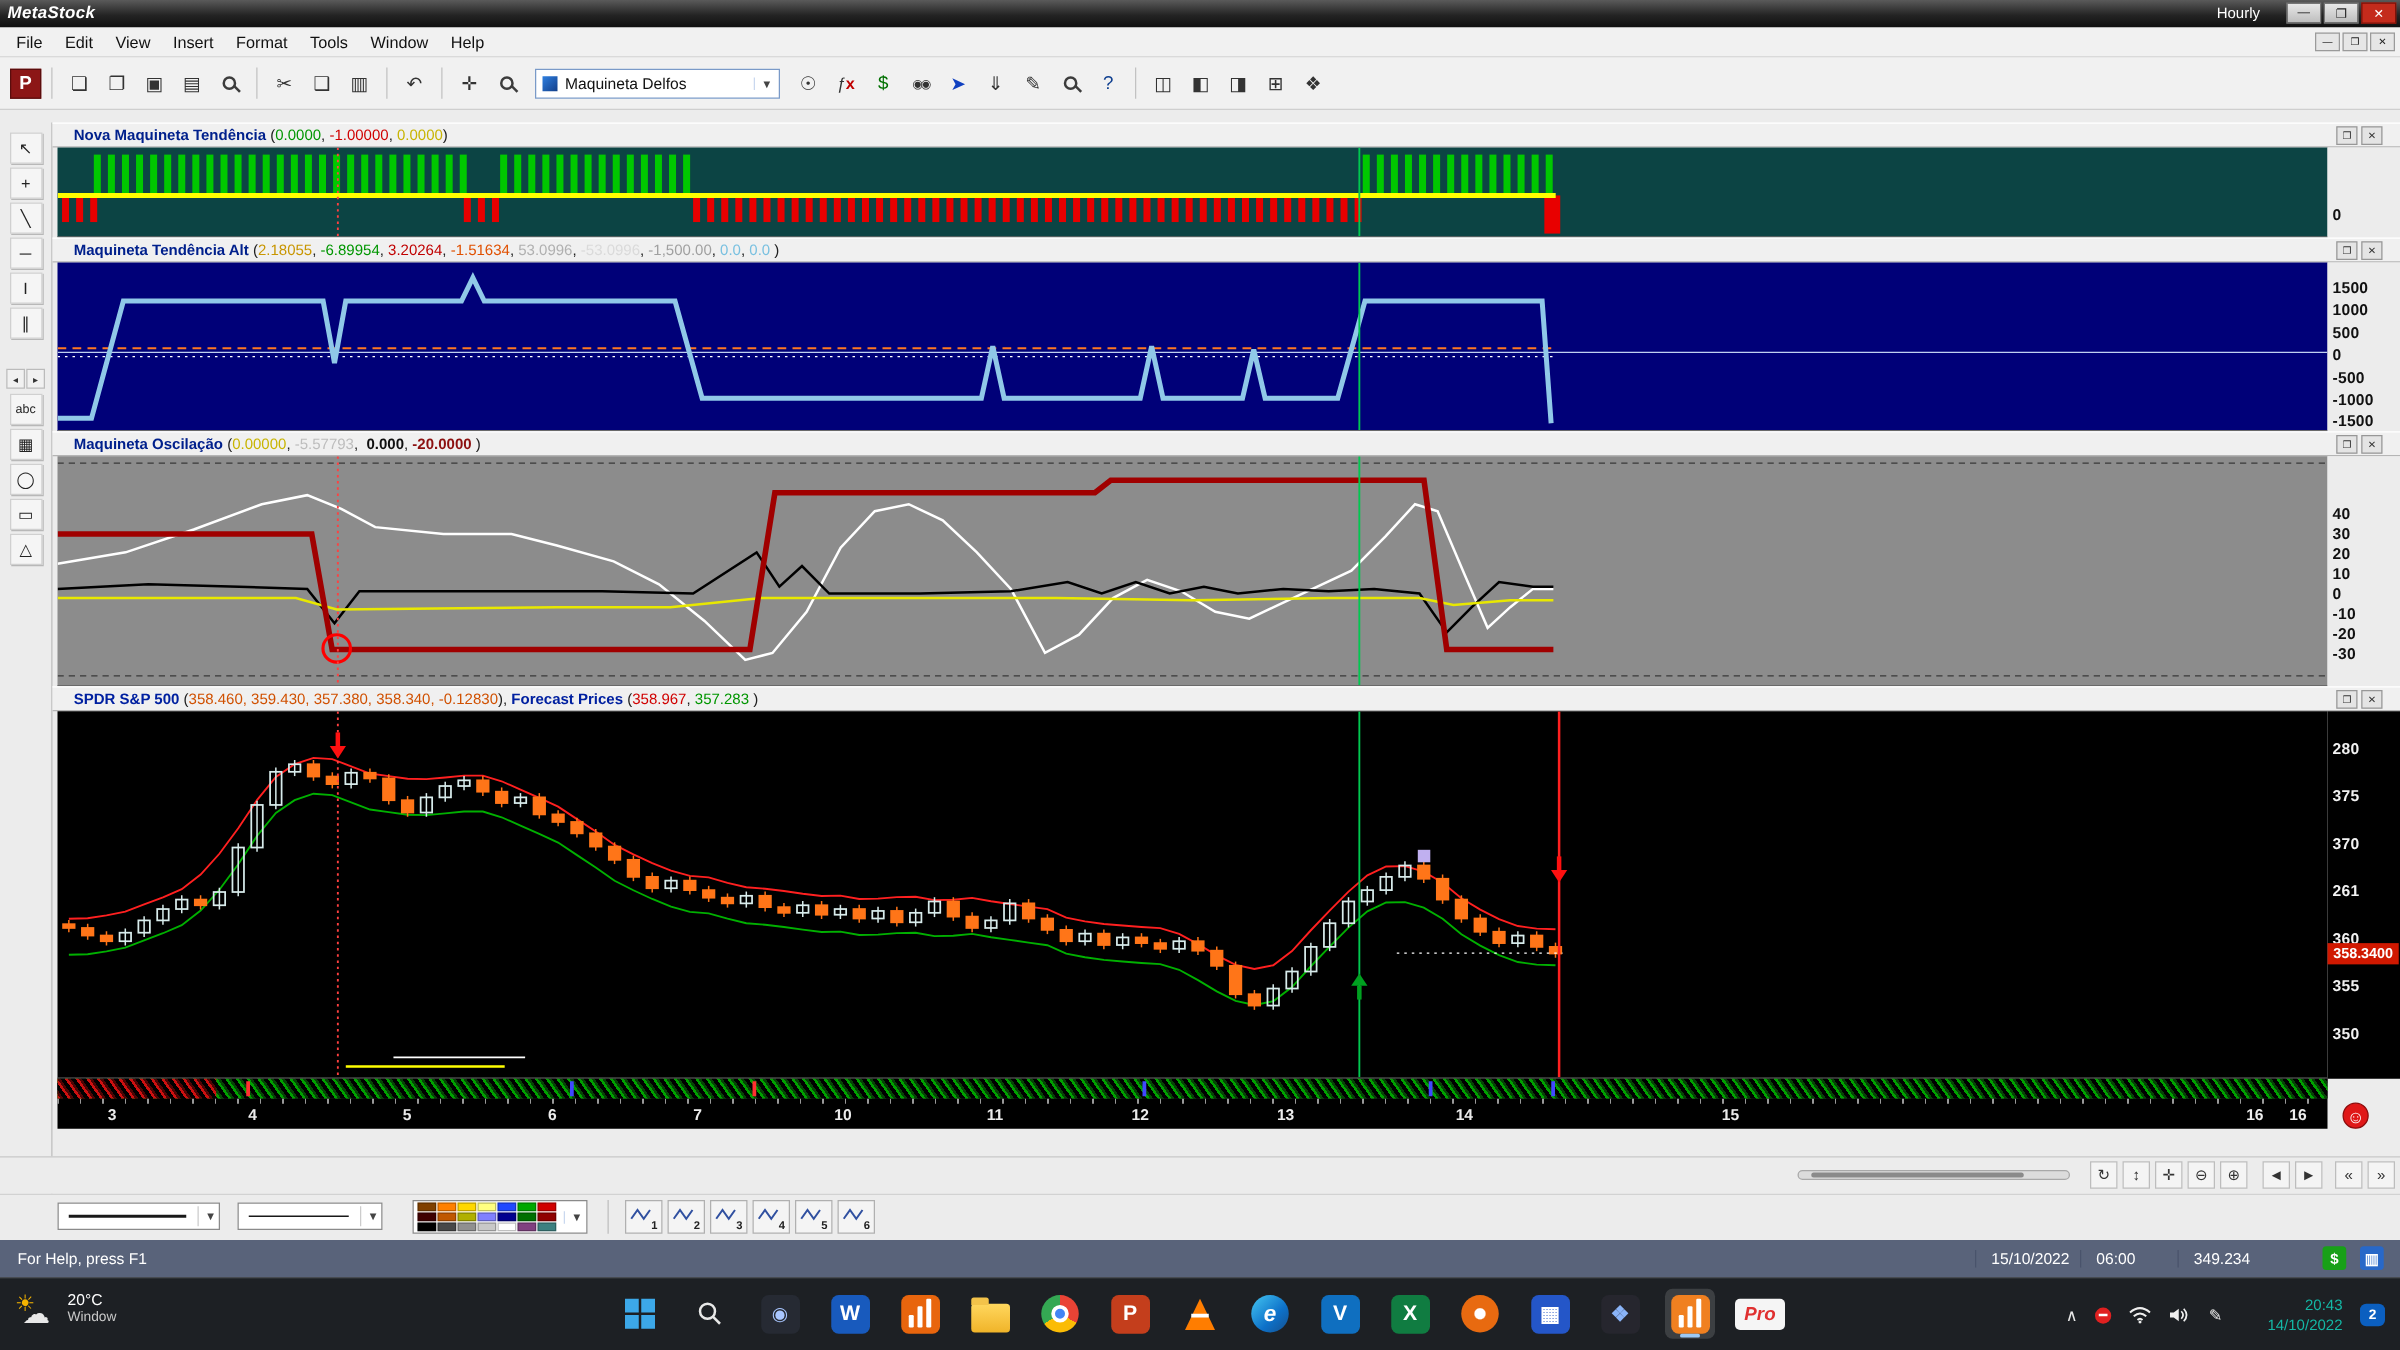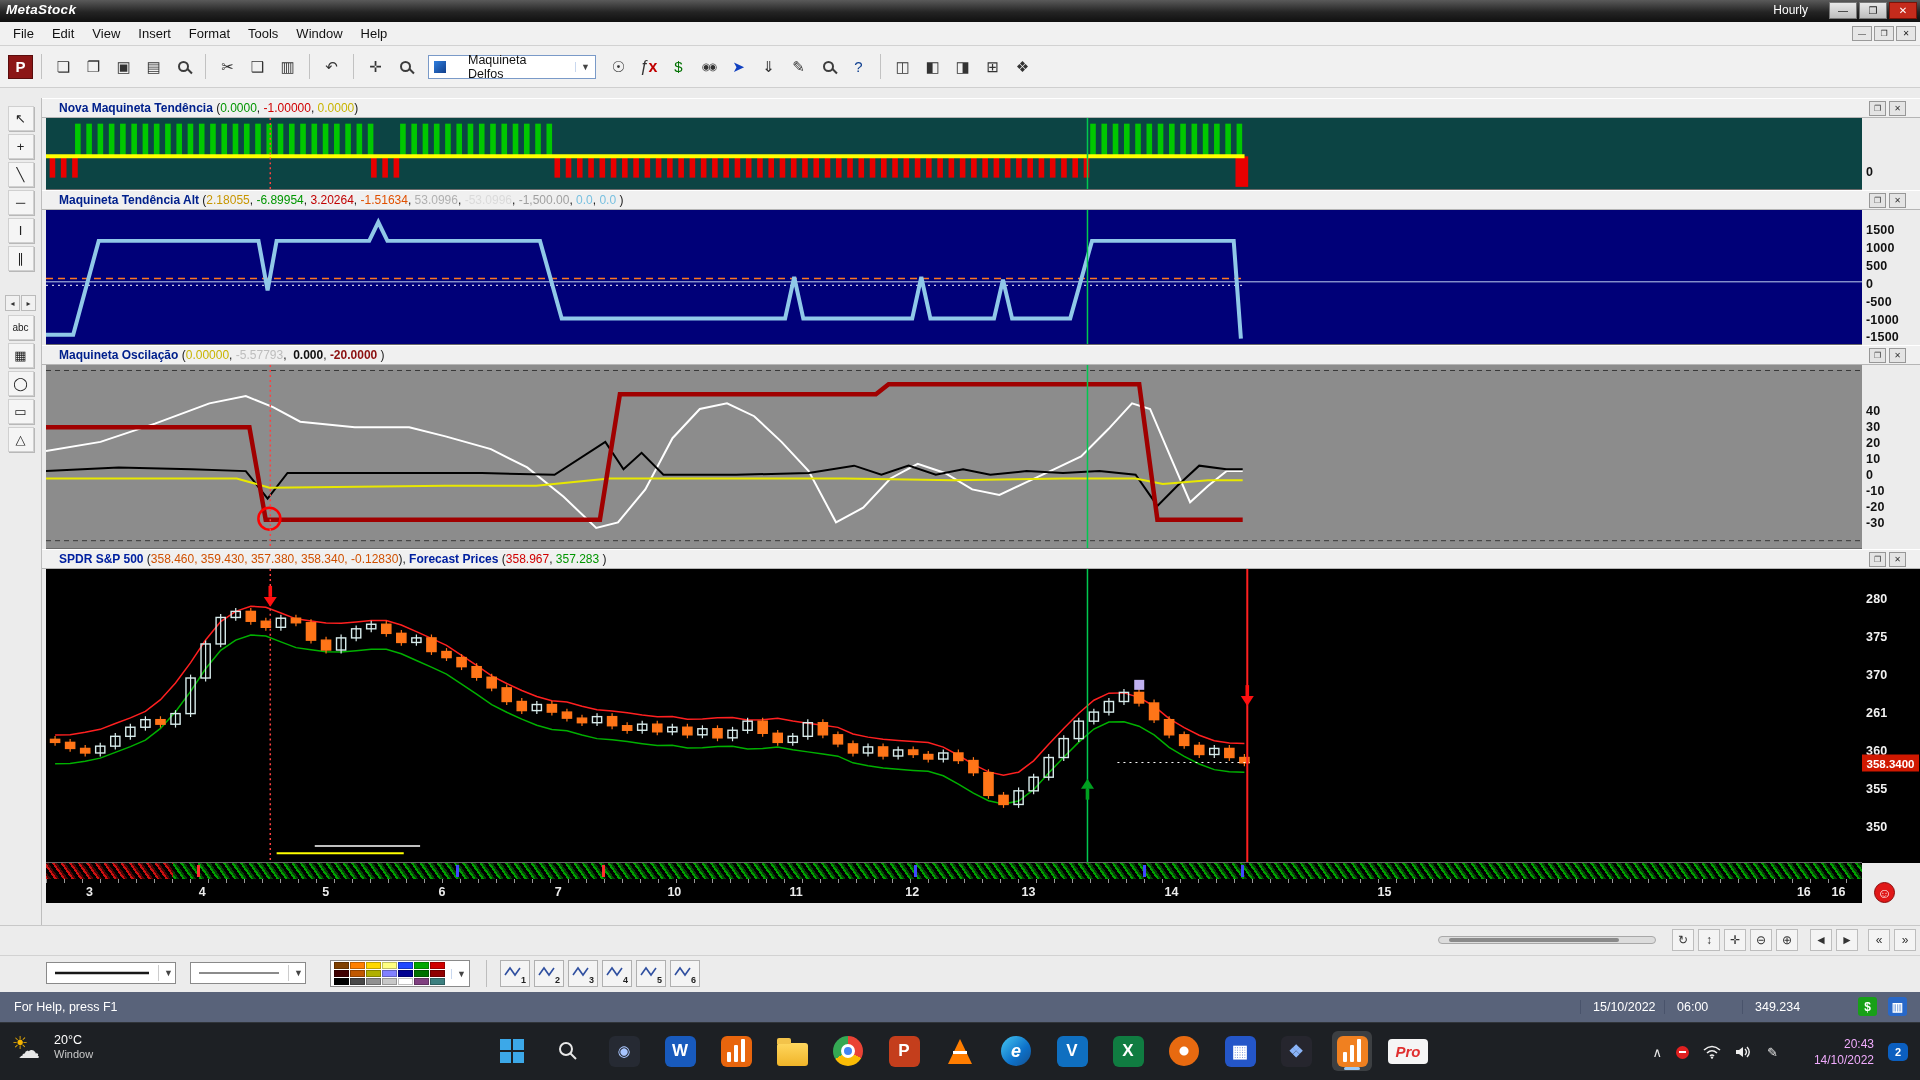--- a/index.html
+++ b/index.html
@@ -26,27 +26,27 @@
     display:flex;align-items:center;justify-content:center;}
 
   
   .toolbar{position:absolute;left:0;top:46px;width:1920px;height:42px;background:#f1f1f1;
     border-bottom:1px solid #cfcfcf;display:flex;align-items:center;padding-left:8px;gap:3px;}
   .tbtn{min-width:27px;height:27px;display:flex;align-items:center;justify-content:center;
     font-size:15px;color:#333;border:1px solid transparent;}
   .tbtn.small{font-size:10px;letter-spacing:-2px;}
   .logo-btn{background:#8c1616;color:#fff;font-weight:bold;width:25px;min-width:25px;height:24px;border:1px solid #5a0d0d;}
   .tsep{width:1px;height:25px;background:#c2c2c2;margin:0 5px;}
-  .dd{width:168px;height:24px;background:#fff;border:1px solid #7a9ac8;display:flex;align-items:center;
-    font-size:12.5px;color:#111;padding:0 5px;gap:22px;margin:0 6px;}
+  .dd{width:196px;height:24px;background:#fff;border:1px solid #7a9ac8;display:flex;align-items:center;
+    font-size:12.5px;color:#111;padding:0 5px;gap:6px;margin:0 6px;}
   .dd-ico{width:12px;height:12px;background:linear-gradient(135deg,#2f7fe0,#123f8a);flex:none;}
   .dd-caret{margin-left:auto;color:#444;font-size:9px;border-left:1px solid #c9d8ef;padding-left:5px;}
   .mag{width:11px;height:11px;border:2px solid #3c3c3c;border-radius:50%;position:relative;}
   .mag::after{content:"";position:absolute;width:7px;height:2px;background:#3c3c3c;right:-6px;bottom:-2px;transform:rotate(45deg);}
-  .fx{font-style:italic;font-size:16px;}
+  .fx{font-style:italic;font-size:13px;}
   .fx b{color:#c00000;font-style:normal;}
 
   
   .toolpal{position:absolute;left:0;top:98px;width:42px;height:857px;background:#ececec;border-right:1px solid #bdbdbd;padding-top:5px;}
   .ptool{width:26px;height:25px;margin:3px auto;border:1px solid #d0d0d0;background:#f5f5f5;box-shadow:1px 1px 0 #b8b8b8;
     display:flex;align-items:center;justify-content:center;font-size:13px;color:#222;}
   .ptool.txt{font-size:10px;}
   .pair{display:flex;justify-content:center;gap:1px;margin:24px auto 4px;}
   .pairbtn{width:15px;height:16px;border:1px solid #bbb;background:#f1f1f1;font-size:8px;display:flex;align-items:center;justify-content:center;color:#333;}
 
@@ -135,21 +135,21 @@
     color:#fff;font-weight:bold;font-style:italic;font-size:18px;display:flex;align-items:center;justify-content:center;}
   .ic-cone{width:0;height:0;border-left:12px solid transparent;border-right:12px solid transparent;border-bottom:25px solid #ff7d00;position:relative;}
   .ic-cone::after{content:"";position:absolute;left:-7px;top:12px;width:14px;height:3px;background:#fff;}
   .ic-cam{width:31px;height:31px;border-radius:6px;background:#262a33;color:#a9c6ff;font-size:15px;
     display:flex;align-items:center;justify-content:center;}
   .ic-pro{color:#e03030;font-weight:bold;font-style:italic;font-size:15px;background:#f5f5f5;border-radius:4px;padding:4px 7px;}
   .tray{position:absolute;right:142px;top:0;height:58px;display:flex;align-items:center;gap:14px;color:#e8e8e8;}
   .tray .g{font-size:13px;}
   .reddot{width:13px;height:13px;border-radius:50%;background:#e02020;position:relative;}
   .reddot::after{content:"";position:absolute;left:3px;top:5.5px;width:7px;height:2px;background:#fff;}
-  .clock{position:absolute;right:46px;top:14px;text-align:right;color:#f0abfc;font-size:12px;line-height:1.3;}
+  .clock{position:absolute;right:46px;top:14px;text-align:right;color:#14b8a6;font-size:12px;line-height:1.3;}
   .badge{position:absolute;right:12px;top:20px;min-width:20px;height:18px;background:#0b5fc0;border-radius:5px;
     color:#fff;font-size:11px;font-weight:bold;display:flex;align-items:center;justify-content:center;padding:0 4px;}
 </style>
 </head>
 <body>
 
 <div id="root">
 
   <div class="titlebar">
     <span class="logo">MetaStock</span>

